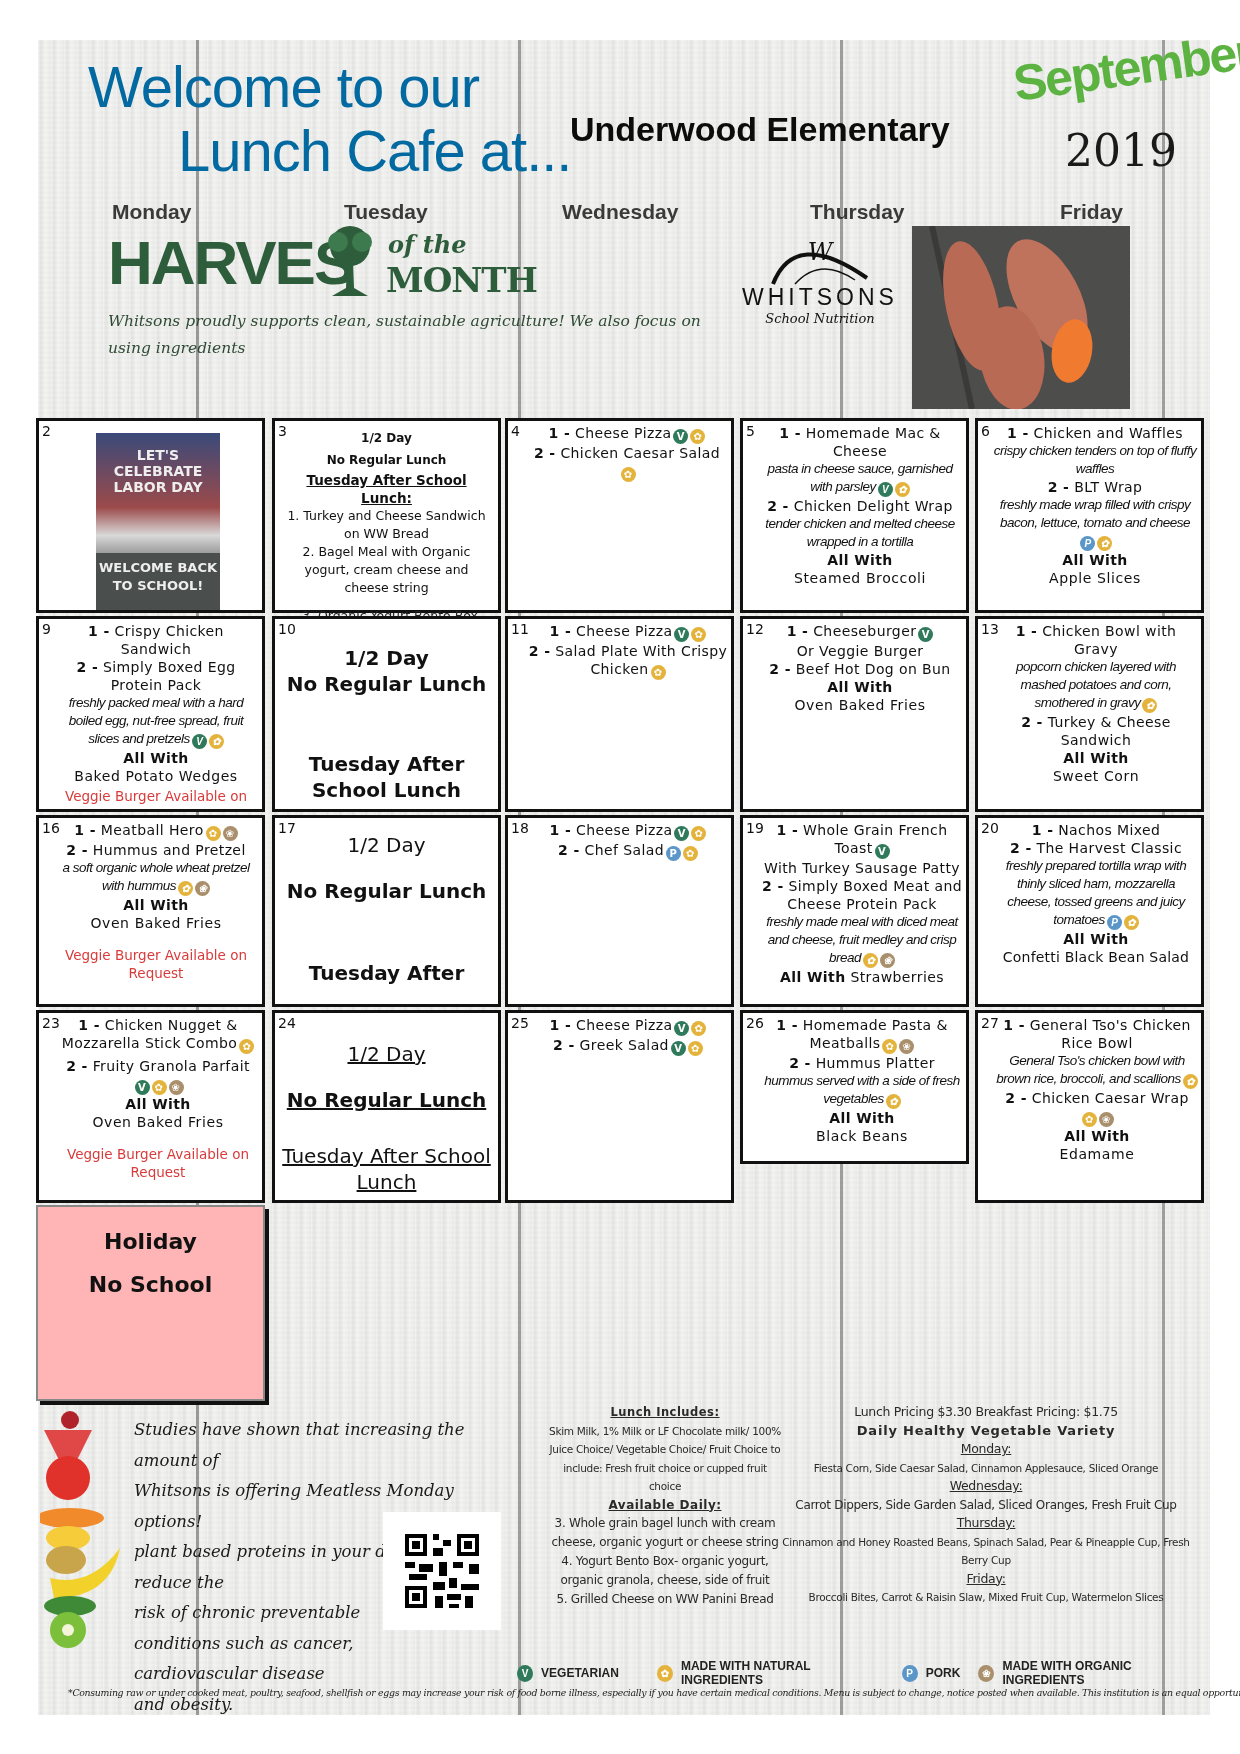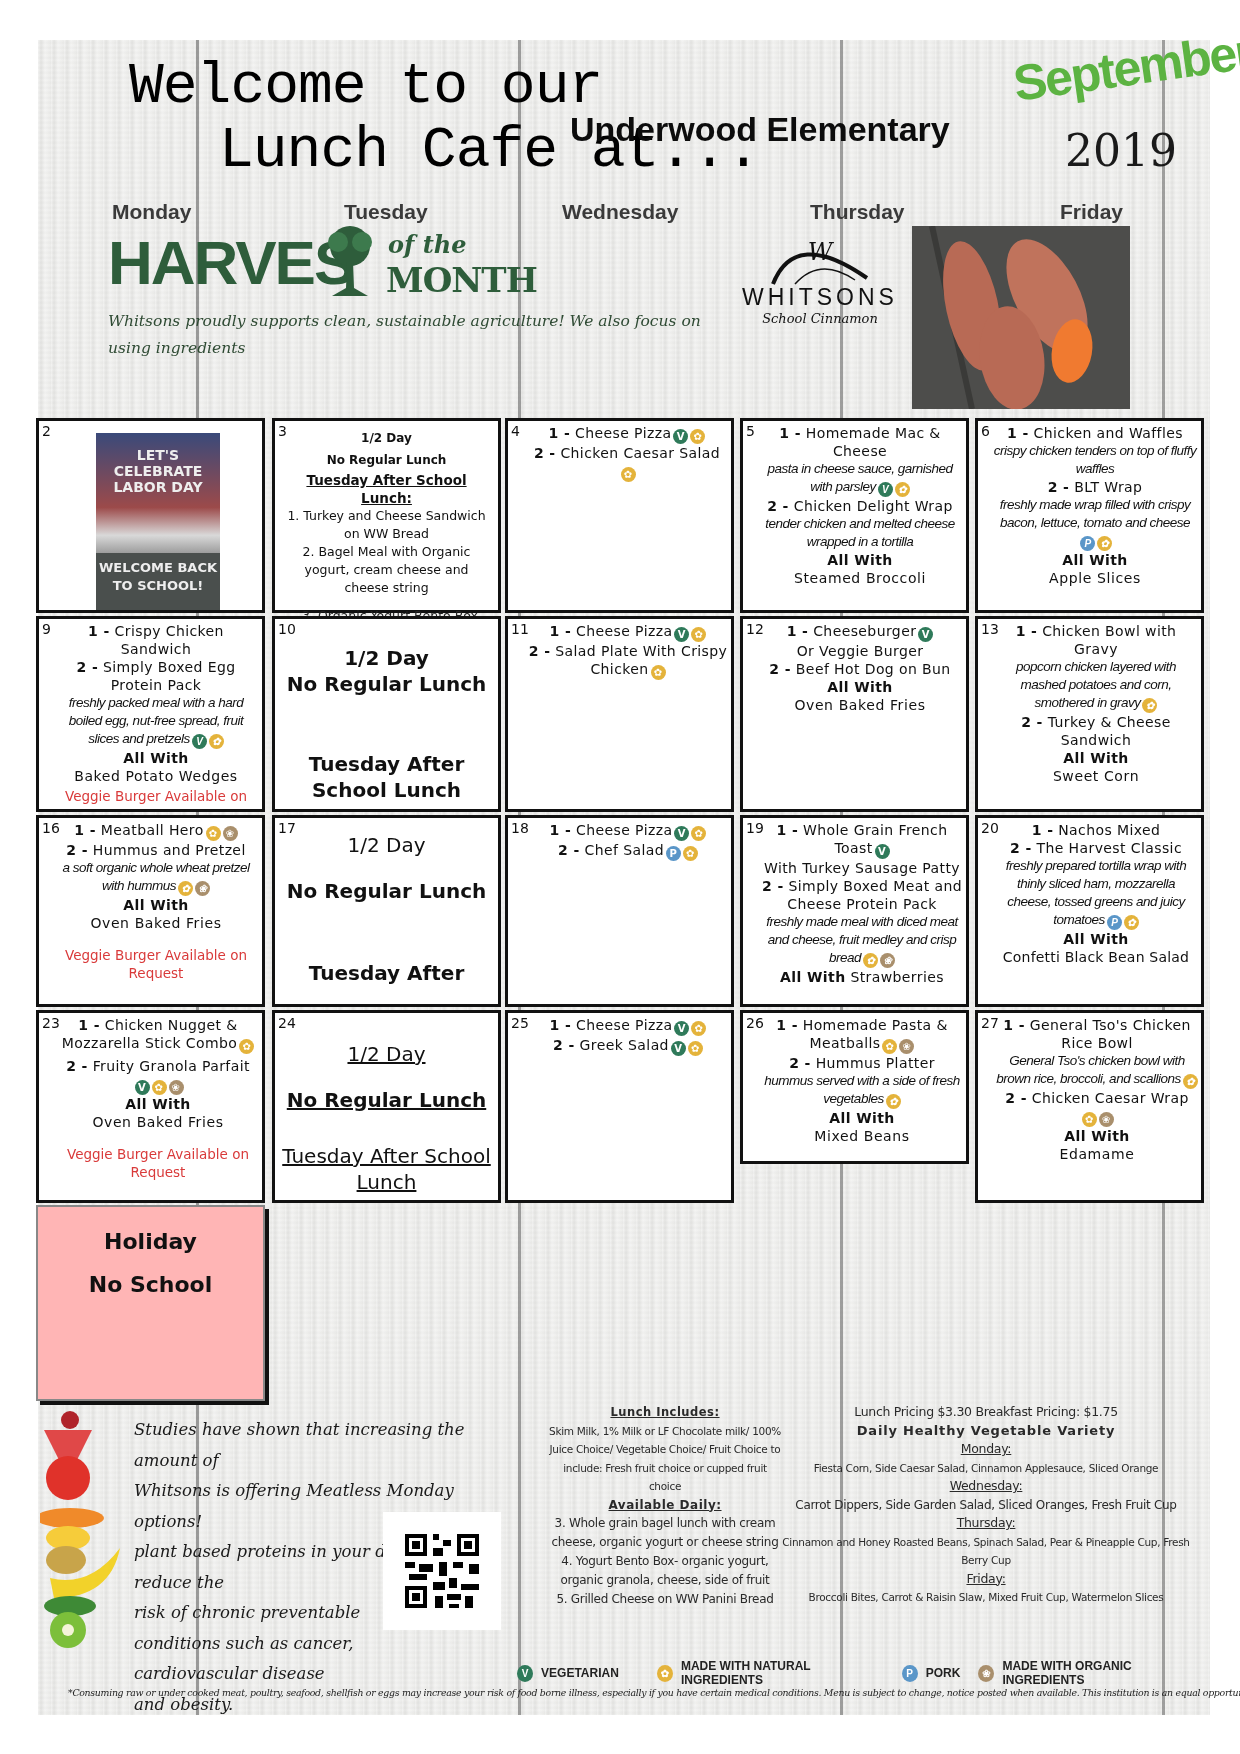--- a/index.html
+++ b/index.html
@@ -9,21 +9,21 @@
   .board {
     position: absolute; left: 38px; top: 40px; width: 1172px; height: 1675px;
     background-color: #ececea;
     background-image:
       repeating-linear-gradient(90deg, rgba(0,0,0,0) 0px, rgba(0,0,0,0) 158px, rgba(90,90,90,0.55) 158px, rgba(90,90,90,0.55) 161px, rgba(0,0,0,0) 161px, rgba(0,0,0,0) 322px),
       repeating-linear-gradient(90deg, rgba(255,255,255,0.35) 0px, rgba(210,210,208,0.35) 3px, rgba(255,255,255,0.35) 7px, rgba(230,230,228,0.3) 13px),
       repeating-linear-gradient(0deg, rgba(255,255,255,0.2) 0px, rgba(200,200,198,0.15) 2px, rgba(255,255,255,0.2) 5px);
   }
   .abs { position: absolute; }
 
-  .welcome { left: 88px; top: 55px; font-family: Liberation Mono, monospace; font-size: 58px; line-height: 64px; color: #000000; letter-spacing: -1px; margin-left: 41px; }
+  .welcome { left: 88px; top: 55px; font-family: Liberation Sans, sans-serif; font-size: 58px; line-height: 64px; color: #0369a1; letter-spacing: -1px; }
   .welcome .l2 { display: block; padding-left: 90px; }
   .school { left: 570px; top: 110px; font-family: "Liberation Sans", sans-serif; font-weight: bold; font-size: 34px; color: #0c0c0c; }
   .month { left: 1018px; top: 55px; font-family: "Liberation Sans", sans-serif; font-weight: bold; font-size: 50px; color: #5cb342; transform: rotate(-8deg); transform-origin: left bottom; letter-spacing: -2px; }
   .year { left: 1065px; top: 125px; font-family: "DejaVu Serif", serif; font-size: 44px; color: #1a1a1a; }
 
   .dayhdr { top: 200px; font-family: "Liberation Sans", sans-serif; font-weight: bold; font-size: 21px; color: #3a3a3a; }
 
   .harvest { left: 108px; top: 228px; width: 410px; height: 70px; }
   .harvest .word { position: absolute; left: 0; top: 0; font-family: "Liberation Sans", sans-serif; font-weight: bold; font-size: 62px; letter-spacing: -2px; color: #2e5d3b; line-height: 70px; }
   .harvest .tree { position: absolute; left: 210px; top: -6px; width: 64px; height: 76px; }
@@ -114,21 +114,21 @@
   <div>Whitsons proudly supports clean, sustainable agriculture! We also focus on using ingredients</div>
 </div>
 
 <div class="abs whitsons">
   <svg width="110" height="58" viewBox="0 0 110 58">
     <path d="M8 56 Q 30 0 102 50" stroke="#111" stroke-width="4" fill="none"></path>
     <path d="M30 56 Q 55 28 90 52" stroke="#111" stroke-width="1.5" fill="none"></path>
     <text x="55" y="32" font-family="DejaVu Serif, serif" font-style="italic" font-size="24" text-anchor="middle" fill="#111">W</text>
   </svg>
   <div class="name">WHITSONS</div>
-  <div class="sub">School Cinnamon</div>
+  <div class="sub">School Nutrition</div>
 </div>
 
 <div class="abs potato">
   <svg width="218" height="183" viewBox="0 0 218 183">
     <rect width="218" height="183" fill="#4d4d4b"></rect>
     <path d="M20 0 L60 183" stroke="#3a3a38" stroke-width="6"></path>
     <ellipse cx="60" cy="80" rx="26" ry="66" transform="rotate(-12 60 80)" fill="#b86a55"></ellipse>
     <ellipse cx="135" cy="70" rx="32" ry="62" transform="rotate(-28 135 70)" fill="#c0735c"></ellipse>
     <ellipse cx="100" cy="132" rx="32" ry="52" transform="rotate(-8 100 132)" fill="#b86a55"></ellipse>
     <ellipse cx="160" cy="125" rx="20" ry="32" transform="rotate(10 160 125)" fill="#f07a30"></ellipse>
@@ -319,21 +319,21 @@
   </div>
 </div>
 
 <div class="cell" style="left:740px;top:1010px;height:154px;">
   <span class="num">26</span>
   <div class="body" style="padding-left:18px;">
     <span class="item"><b>1 -</b> <span>Homemade Pasta &amp; Meatballs</span><span class="ico nat">✿</span><span class="ico org">❀</span></span>
     <span class="item"><b>2 -</b> <span>Hummus Platter</span></span>
     <span class="desc"><span>hummus served with a side of fresh vegetables</span><span class="ico nat">✿</span></span>
     <span class="allwith">All With</span>
-    <span class="side">Mixed Beans</span>
+    <span class="side">Black Beans</span>
   </div>
 </div>
 
 <div class="cell" style="left:975px;top:1010px;height:193px;">
   <span class="num">27</span>
   <div class="body" style="padding-left:18px;">
     <span class="item"><b>1 -</b> <span>General Tso's Chicken Rice Bowl</span></span>
     <span class="desc"><span>General Tso's chicken bowl with brown rice, broccoli, and scallions</span><span class="ico nat">✿</span></span>
     <span class="item"><b>2 -</b> <span>Chicken Caesar Wrap</span></span>
     <span class="item"><span class="ico nat">✿</span><span class="ico org">❀</span></span>

